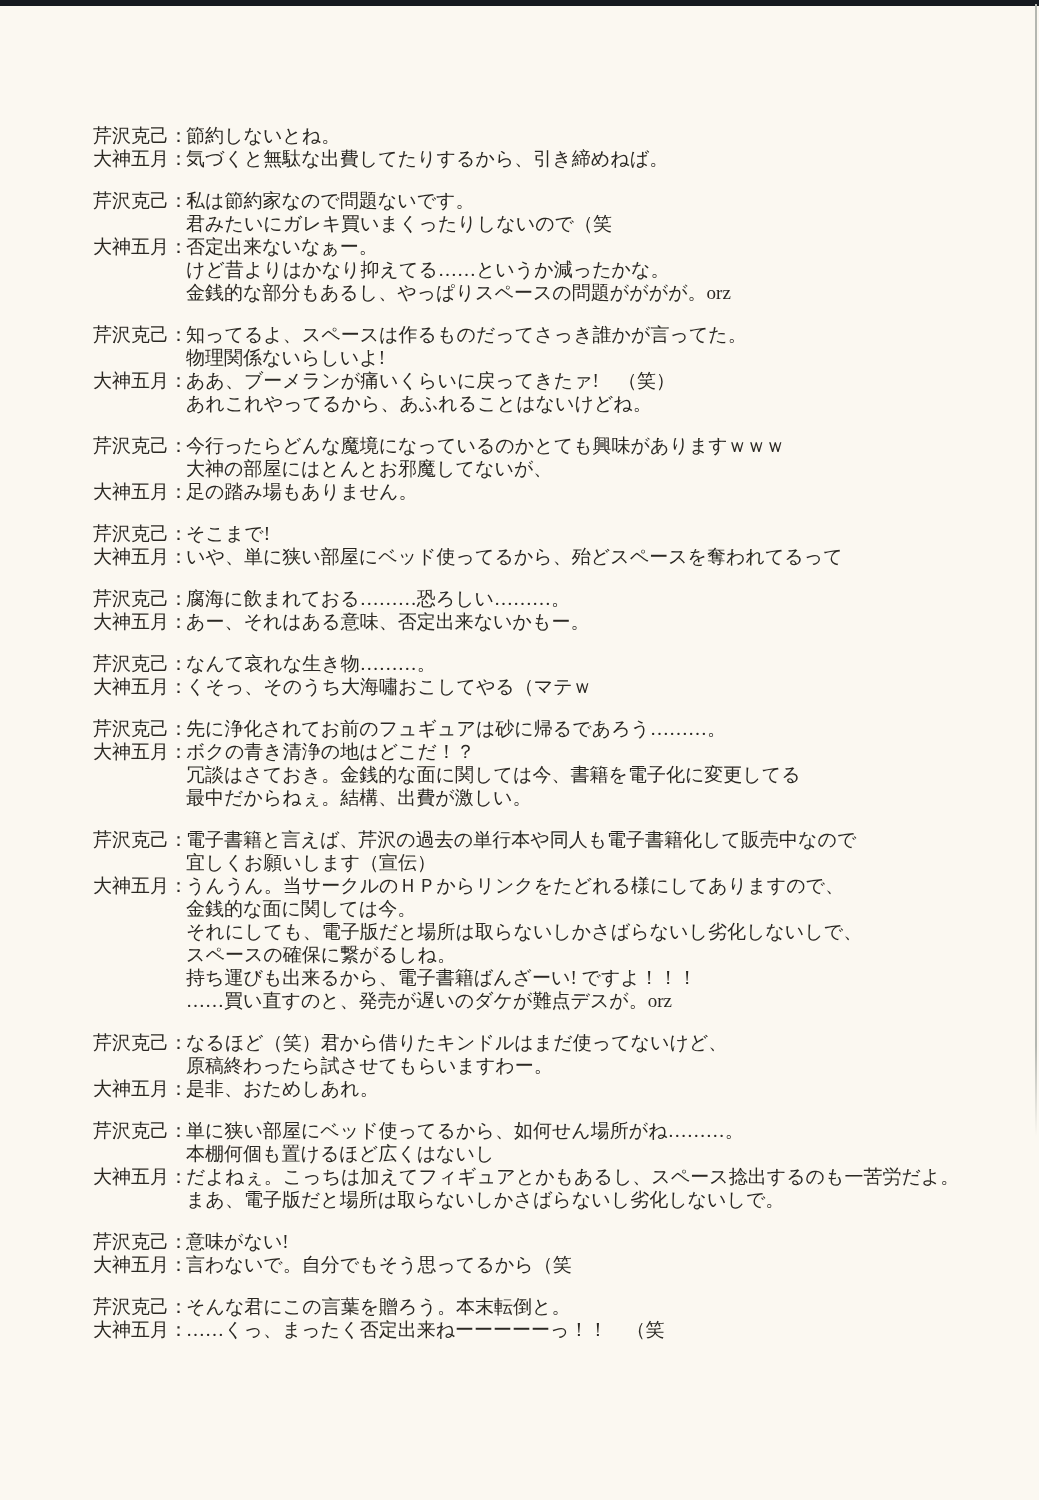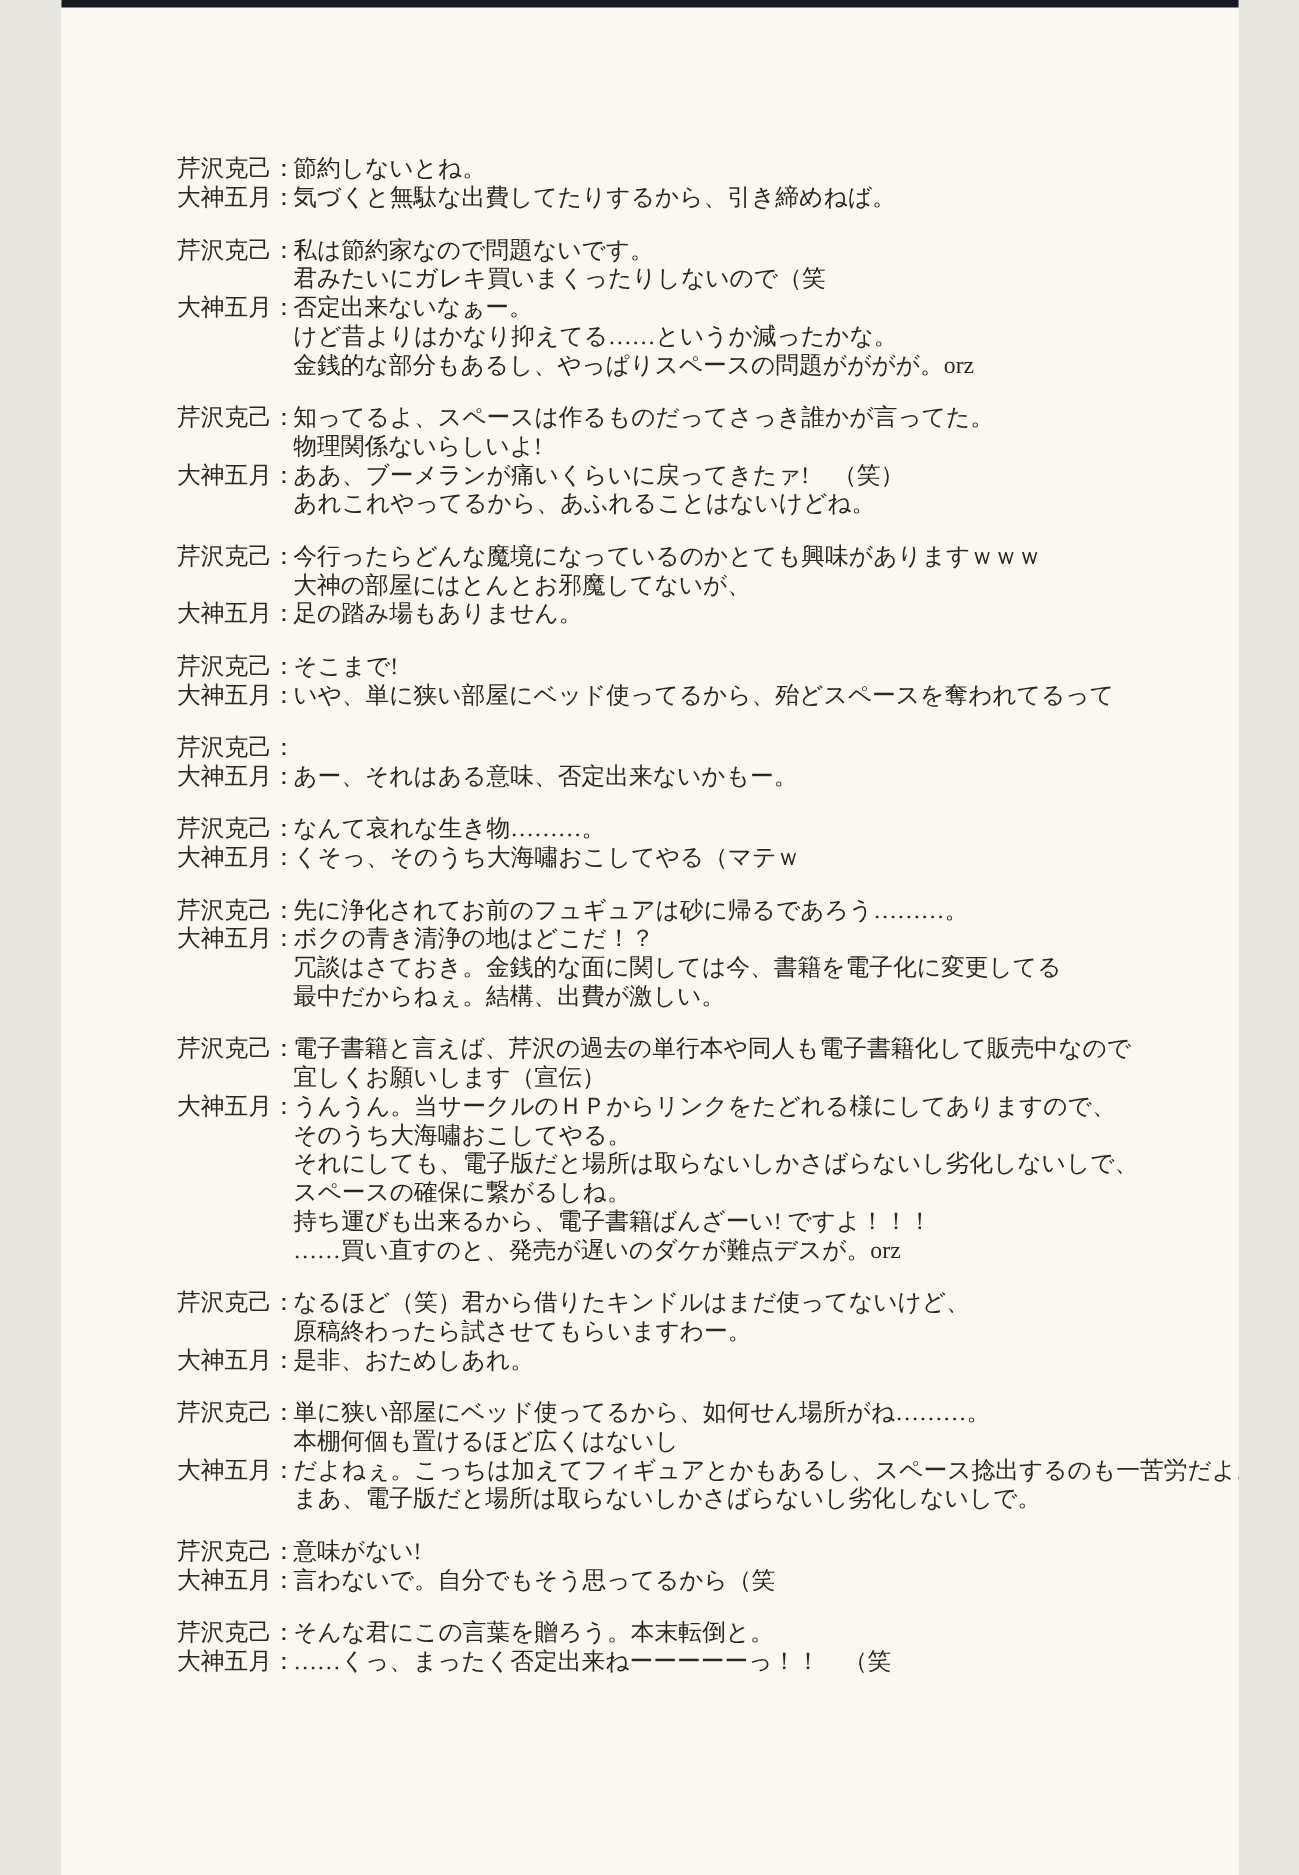--- a/index.html
+++ b/index.html
@@ -2,21 +2,21 @@
 <html lang="ja"><head>
 <meta charset="utf-8">
 <style>
   html, body {
     margin: 0;
     padding: 0;
     background: #e8e6e0;
   }
   .paper {
     position: relative;
-    width: 942px;
+    width: 1039px;
     height: 1500px;
     margin: 0 auto;
     background: var(--paper-color, #fbf8f1);
     overflow: hidden;
     font-family: "Liberation Serif", "DejaVu Serif", serif;
   }
   .scan-top-edge {
     position: absolute;
     top: 0; left: 0; right: 0;
     height: 6px;
@@ -142,20 +142,23 @@
         <div class="dialogue-row">
           <div class="speaker-label">大神五月：</div>
           <div class="utterance-lines">
             <div class="dialogue-line">いや、単に狭い部屋にベッド使ってるから、殆どスペースを奪われてるって</div>
           </div>
         </div>
       </div>
       <div class="dialogue-block">
         <div class="dialogue-row">
           <div class="speaker-label">芹沢克己：</div>
+          <div class="utterance-lines">
+            <div class="dialogue-line">腐海に飲まれておる………恐ろしい………。</div>
+          </div>
         </div>
         <div class="dialogue-row">
           <div class="speaker-label">大神五月：</div>
           <div class="utterance-lines">
             <div class="dialogue-line">あー、それはある意味、否定出来ないかもー。</div>
           </div>
         </div>
       </div>
       <div class="dialogue-block">
         <div class="dialogue-row">
@@ -192,21 +195,21 @@
           <div class="speaker-label">芹沢克己：</div>
           <div class="utterance-lines">
             <div class="dialogue-line">電子書籍と言えば、芹沢の過去の単行本や同人も電子書籍化して販売中なので</div>
             <div class="dialogue-line">宜しくお願いします（宣伝）</div>
           </div>
         </div>
         <div class="dialogue-row">
           <div class="speaker-label">大神五月：</div>
           <div class="utterance-lines">
             <div class="dialogue-line">うんうん。当サークルのＨＰからリンクをたどれる様にしてありますので、</div>
-            <div class="dialogue-line">そのうち大海嘯おこしてやる。</div>
+            <div class="dialogue-line">金銭的な面に関しては今。</div>
             <div class="dialogue-line">それにしても、電子版だと場所は取らないしかさばらないし劣化しないしで、</div>
             <div class="dialogue-line">スペースの確保に繋がるしね。</div>
             <div class="dialogue-line">持ち運びも出来るから、電子書籍ばんざーい! ですよ！！！</div>
             <div class="dialogue-line">……買い直すのと、発売が遅いのダケが難点デスが。orz</div>
           </div>
         </div>
       </div>
       <div class="dialogue-block">
         <div class="dialogue-row">
           <div class="speaker-label">芹沢克己：</div>

